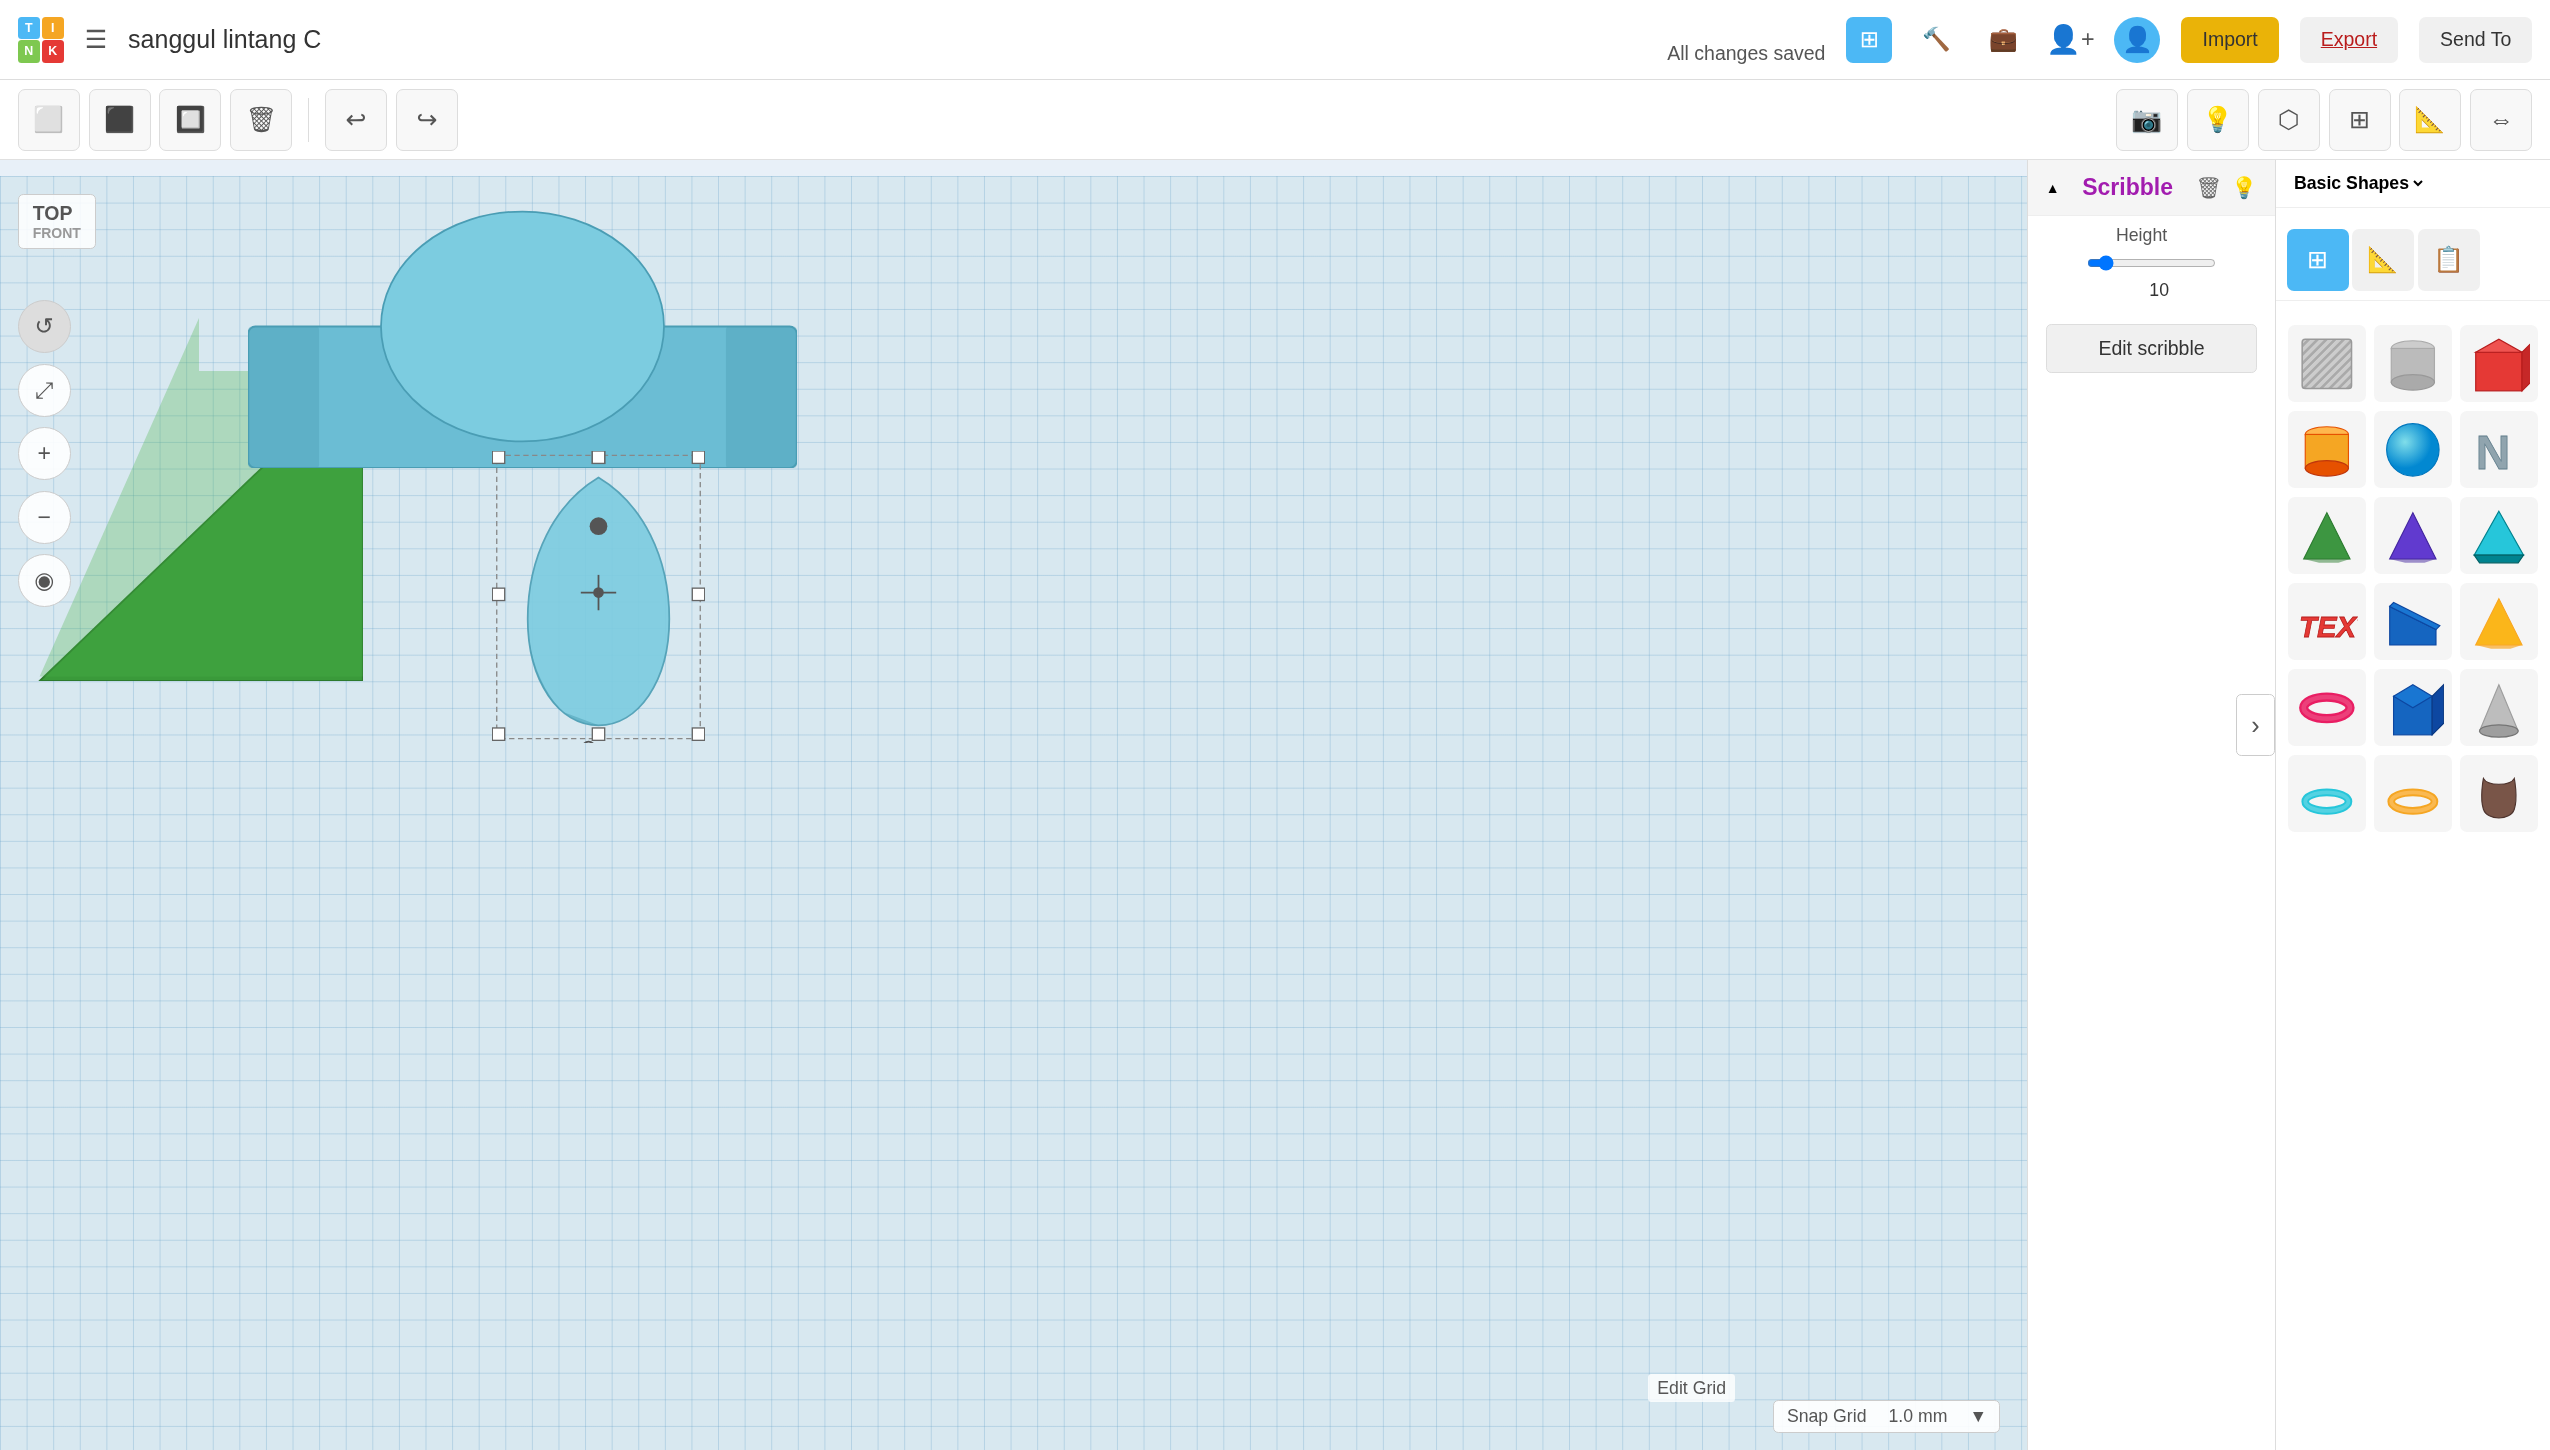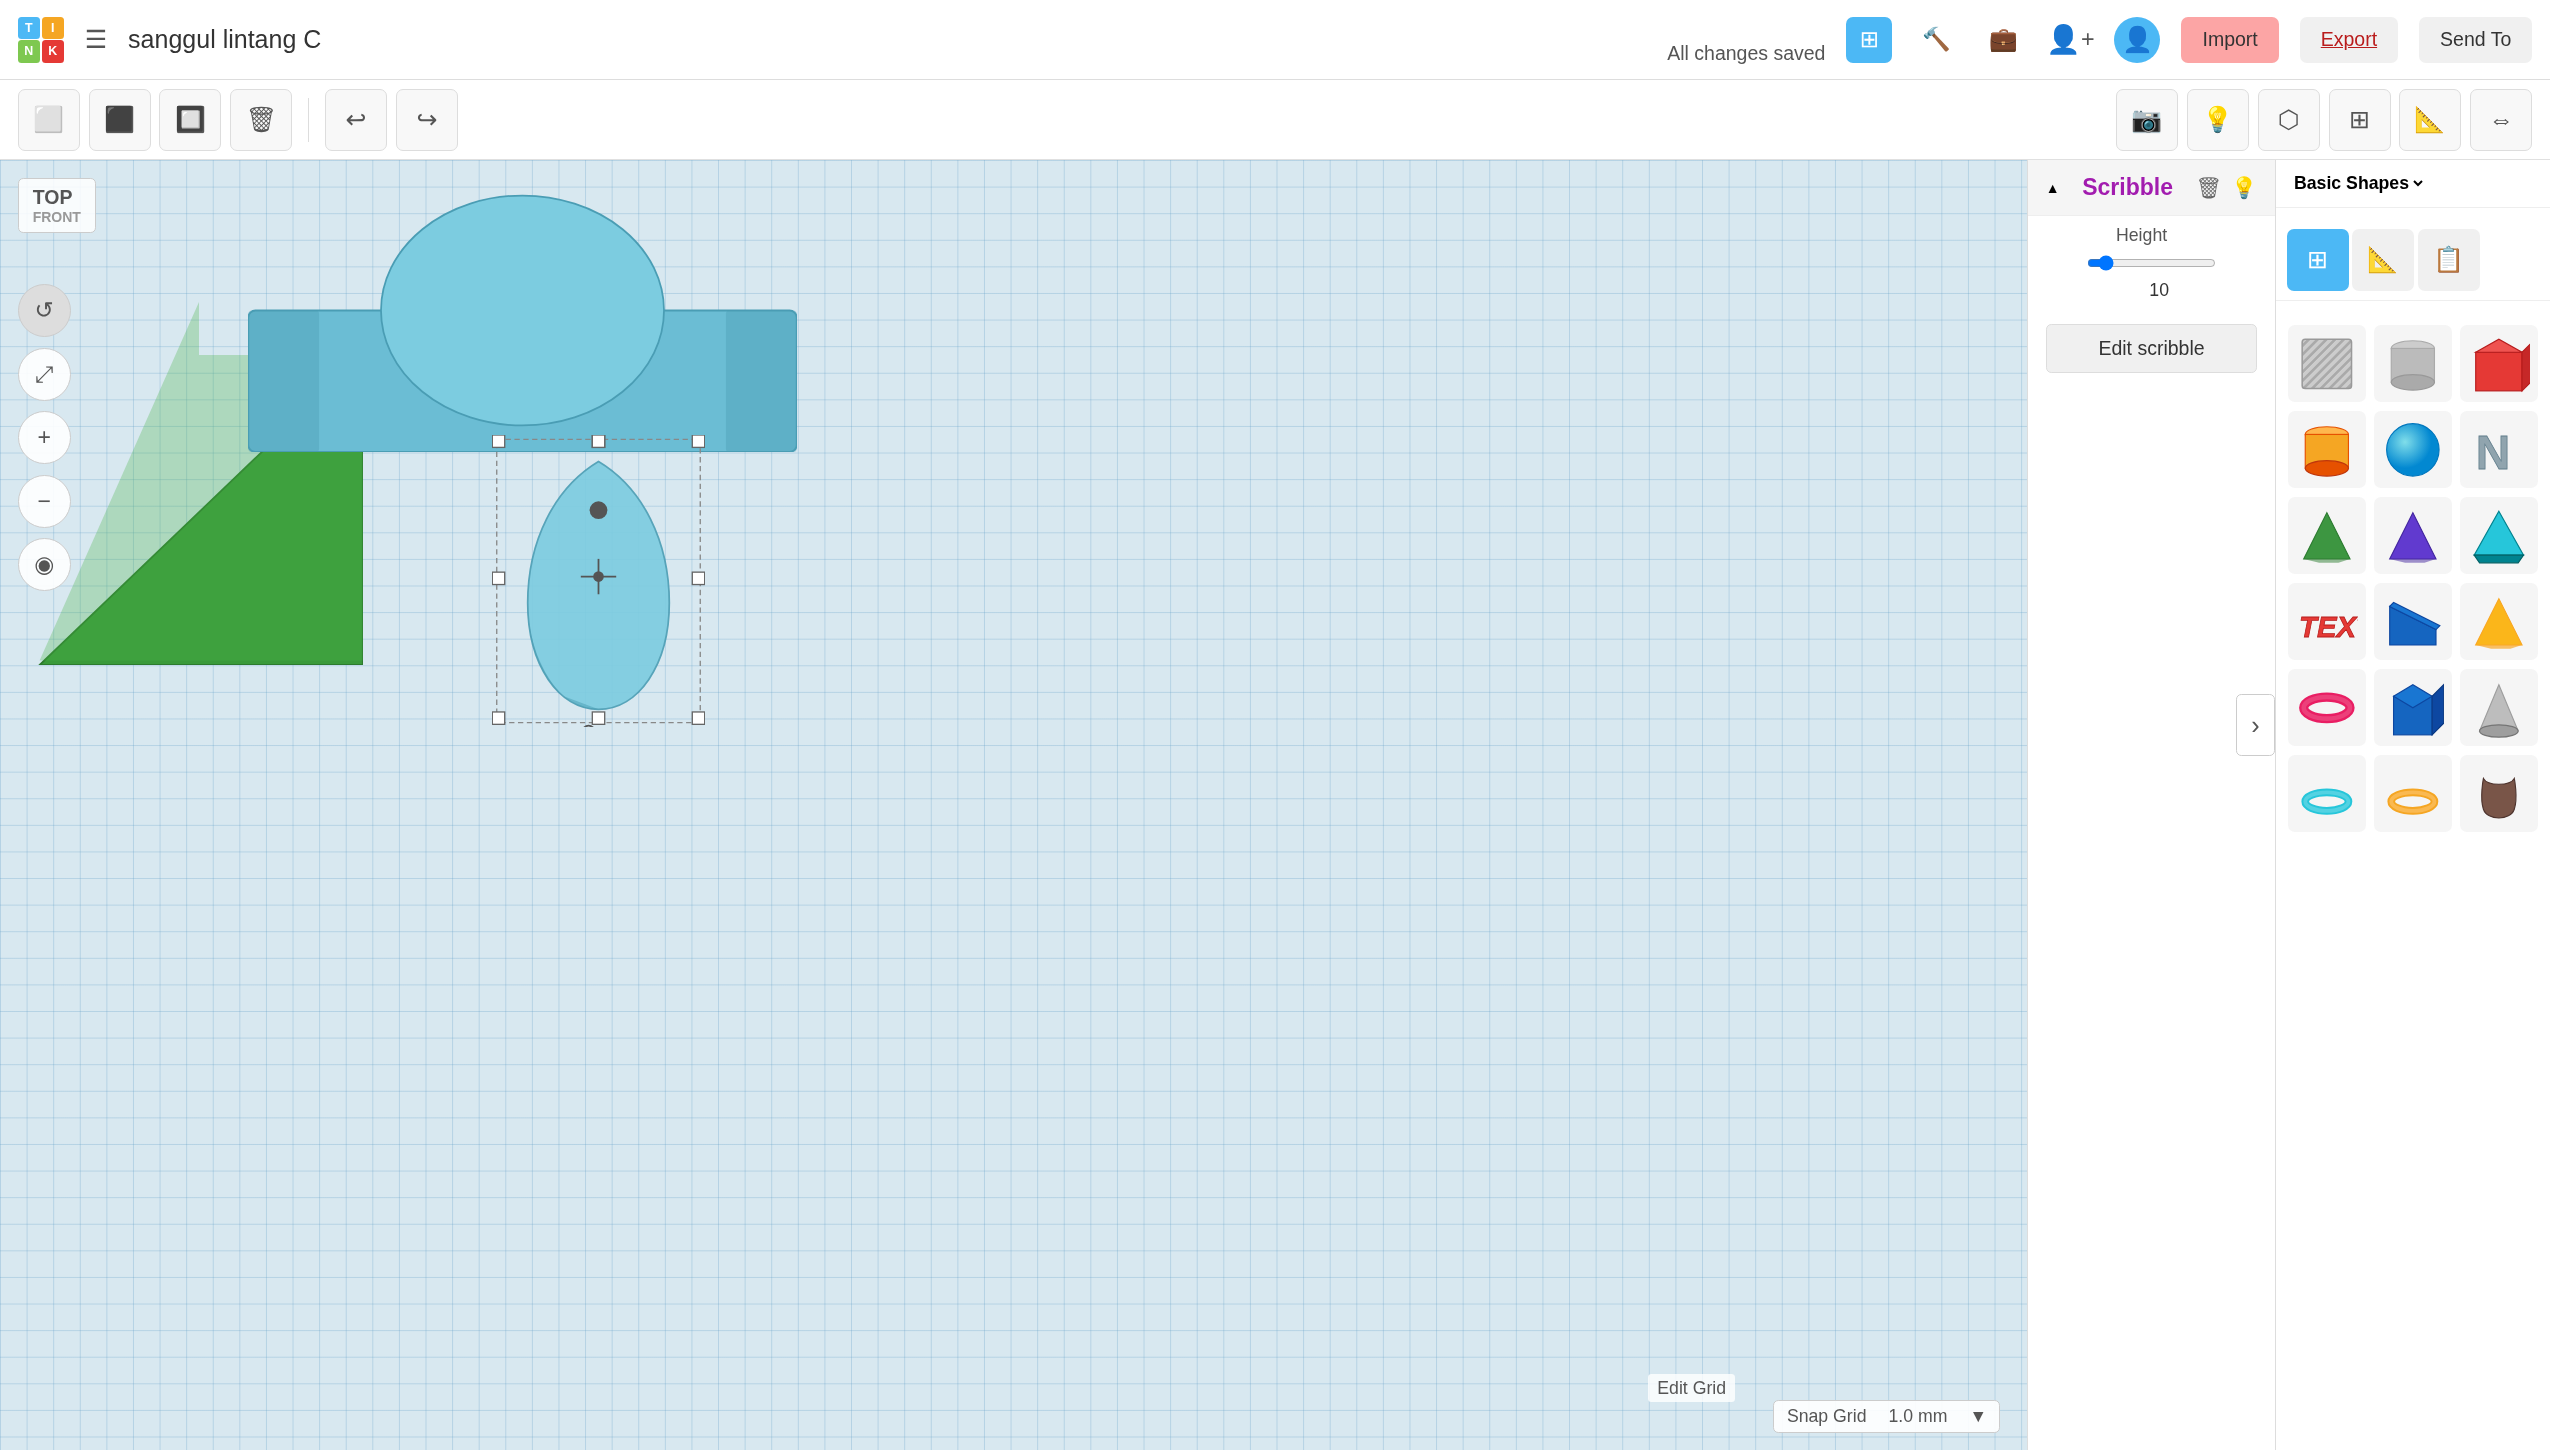--- a/index.html
+++ b/index.html
@@ -23,21 +23,21 @@
     #header-menu-icon { font-size: 25px; color: #555; cursor: pointer; padding: 3.5px 7px; }
     #project-name { font-size: 25px; color: #333; font-weight: 500; }
     #header-right { margin-left: auto; display: flex; align-items: center; gap: 21px; }
     #save-status { color: #555; font-size: 19.5px; margin-top: 28px; }
     .header-icon-btn { width: 46px; height: 46px; border-radius: 7px; display: flex; align-items: center; justify-content: center; cursor: pointer; font-size: 23px; }
     .header-icon-btn.active { background: #4cb8f5; color: #fff; }
     #import-btn, #export-btn, #sendto-btn {
       padding: 0 21px; height: 46px; border: none; border-radius: 7px;
       font-size: 19.5px; cursor: pointer; font-weight: 500;
     }
-    #import-btn { background: #fca5a5; color: #333; }
+    #import-btn { background: #eab308; color: #333; }
     #export-btn { background: #f0f0f0; color: #b91c1c; text-decoration: underline; }
     #sendto-btn { background: #f0f0f0; color: #333; }
     #user-avatar { width: 46px; height: 46px; border-radius: 50%; background: #4cb8f5; color: #fff; display: flex; align-items: center; justify-content: center; font-size: 25px; cursor: pointer; }
     #add-user-btn { width: 46px; height: 46px; display: flex; align-items: center; justify-content: center; font-size: 28px; cursor: pointer; color: #555; }
 
     
     #toolbar {
       display: flex; align-items: center; height: 80px;
       background: #fff; border-bottom: 0.9px solid #e0e0e0; padding: 0 17.7px; gap: 8.9px;
     }
@@ -49,20 +49,21 @@
     .tool-sep { width: 0.9px; height: 44px; background: #ddd; margin: 0 7px; }
     #toolbar-right { margin-left: auto; display: flex; align-items: center; gap: 8.9px; }
 
     
     #main { display: flex; height: calc(1450px - 159px); }
 
     
     #canvas-area {
       flex: 1; position: relative; overflow: hidden;
       background: #d8e8f0;
+      margin-top: 16px;
     }
     
     #canvas-area::before {
       content: ''; position: absolute; inset: 0;
       background-image:
         linear-gradient(rgba(100,160,200,0.3) 0.9px, transparent 0.9px),
         linear-gradient(90deg, rgba(100,160,200,0.3) 0.9px, transparent 0.9px);
       background-size: 26.6px 26.6px;
     }
 

